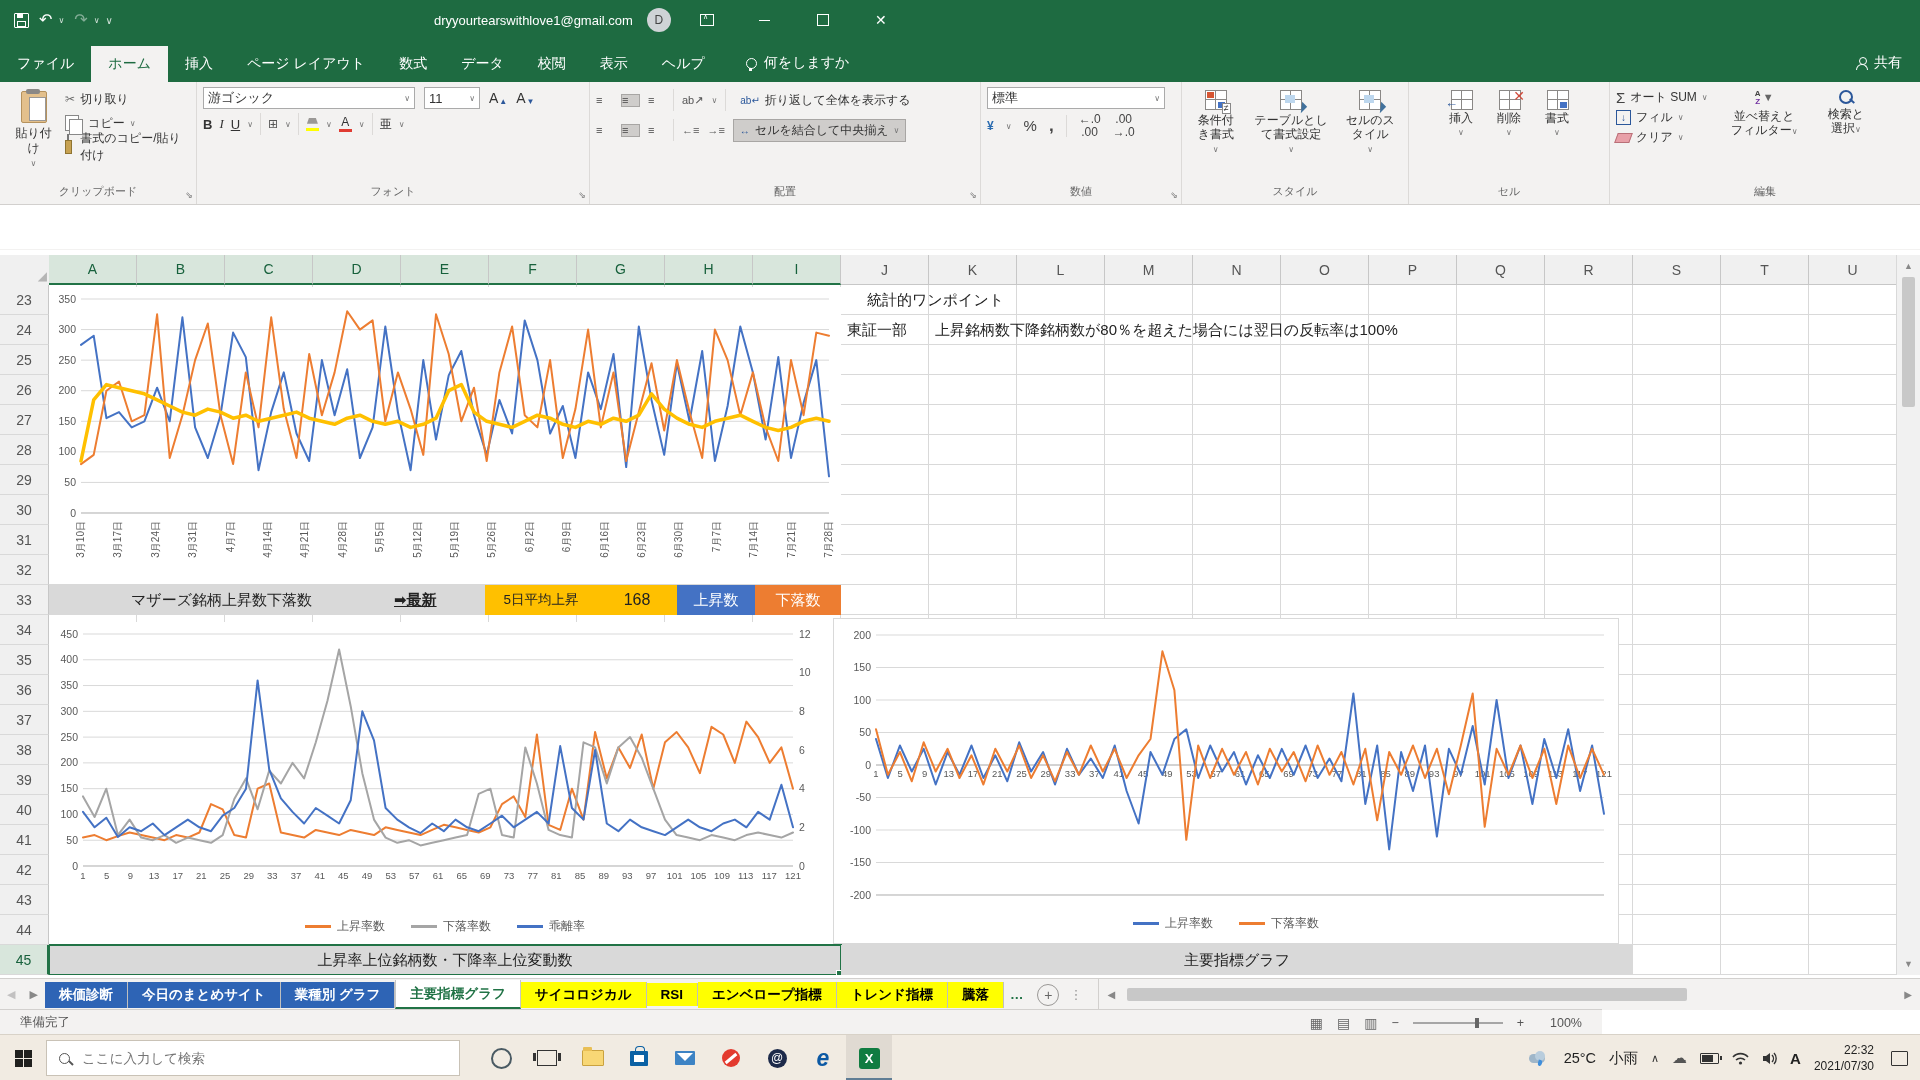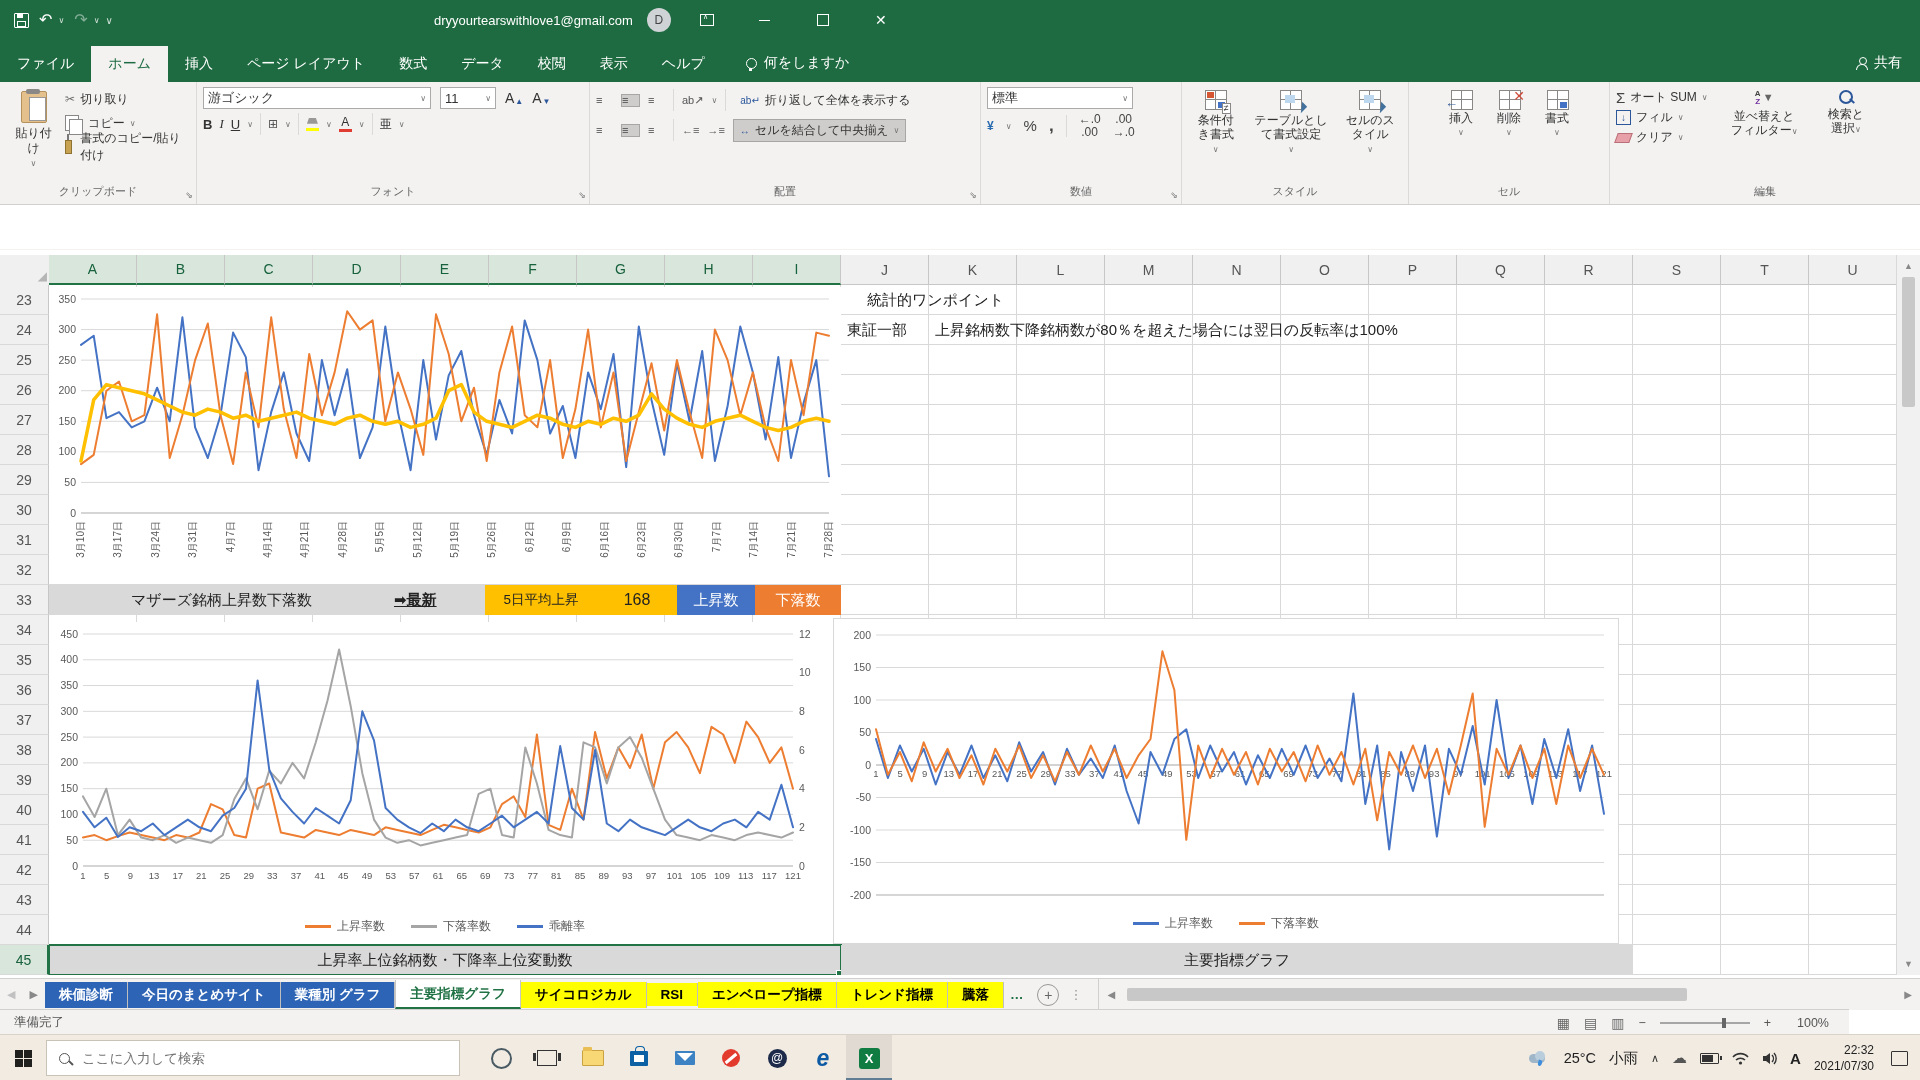--- a/index.html
+++ b/index.html
@@ -149,22 +149,22 @@
   .stab{padding:4px 14px;border-right:1px solid #bfbfbf;white-space:nowrap;font-weight:bold;}
   .stab.active{border:1px solid #c6c6c6;border-top:none;border-bottom:2px solid #217346;padding-top:5px;}
   .soverflow{color:#217346;padding:0 6px;font-weight:bold;}
   .addtab{width:20px;height:20px;border:1px solid #9a9896;border-radius:50%;color:#666;display:flex;align-items:center;
           justify-content:center;font-size:14px;margin-left:8px;}
   .sdots{color:#999;padding:0 10px;font-size:13px;}
   .hscroll{flex:1;display:flex;align-items:center;height:100%;border-left:1px solid #d2d0ce;margin-left:6px;}
   .hthumb{height:13px;background:#c8c8c8;border-radius:2px;flex:0 0 560px;margin-left:4px;}
   .hscroll .ar{color:#888;font-size:10px;padding:0 8px;}
   
-  .statusbar{position:absolute;left:0;top:1009px;width:1849px;height:25px;background:#f3f2f1;border-top:1px solid #d2d0ce;
-             display:flex;align-items:center;font-size:12.5px;color:#555;}
+  .statusbar{position:absolute;left:0;top:1009px;width:1596px;height:25px;background:#f3f2f1;border-top:1px solid #d2d0ce;
+             display:flex;align-items:center;font-size:12.5px;color:#555;padding-left:6px;}
   .statusbar .ready{padding-left:14px;}
   .stat-right{margin-left:auto;display:flex;align-items:center;gap:14px;padding-right:20px;}
   .viewico{font-size:14px;color:#666;}
   .zoomtrack{width:90px;height:2px;background:#a6a6a6;position:relative;}
   .zoomknob{position:absolute;left:62px;top:-4px;width:4px;height:10px;background:#666;}
   .zoompct{width:44px;text-align:right;}
   
   .taskbar{position:absolute;left:0;top:1034px;width:1920px;height:46px;background:#f1ebe2;border-top:1px solid #d8d2c8;
            display:flex;align-items:center;}
   .winlogo{width:46px;display:flex;align-items:center;justify-content:center;}
@@ -288,21 +288,21 @@
             </div>
         </div>
       </div>
       <div class="glabel"><span>クリップボード</span><span class="launcher">⇘</span></div>
     </div>
 
     <div class="rgroup" style="width:392px">
       <div class="gbody">
         <div class="fontrows" style="width:100%">
           <div class="fr">
-            <div class="combo" style="width:228px">
+            <div class="combo" style="width:212px">
                 <span>游ゴシック</span>
                 <span class="caret">∨</span>
               </div>
             <div class="combo" style="width:56px">
                 <span>11</span>
                 <span class="caret">∨</span>
               </div>
             <span class="fbtn">A<span style="font-size:8px;color:#2b579a">▲</span></span>
             <span class="fbtn">A<span style="font-size:8px;color:#2b579a">▼</span></span>
           </div>
@@ -364,21 +364,21 @@
               </div>
           </div>
         </div>
       </div>
       <div class="glabel"><span>配置</span><span class="launcher">⇘</span></div>
     </div>
 
     <div class="rgroup" style="width:200px">
       <div class="gbody">
         <div class="fontrows" style="width:100%">
-          <div class="combo" style="width:146px">
+          <div class="combo" style="width:178px">
               <span>標準</span>
               <span class="caret">∨</span>
             </div>
           <div class="btnrow" style="gap:12px">
             <span class="numico" style="color:#2b6cb0;font-weight:bold">¥</span>
               <span class="caret">∨</span>
             <span class="numico" style="font-size:15px">%</span>
             <span class="numico" style="font-size:17px;font-weight:bold">,</span>
             <span class="vbar"></span>
             <span class="numico">←.0<br>.00</span>

